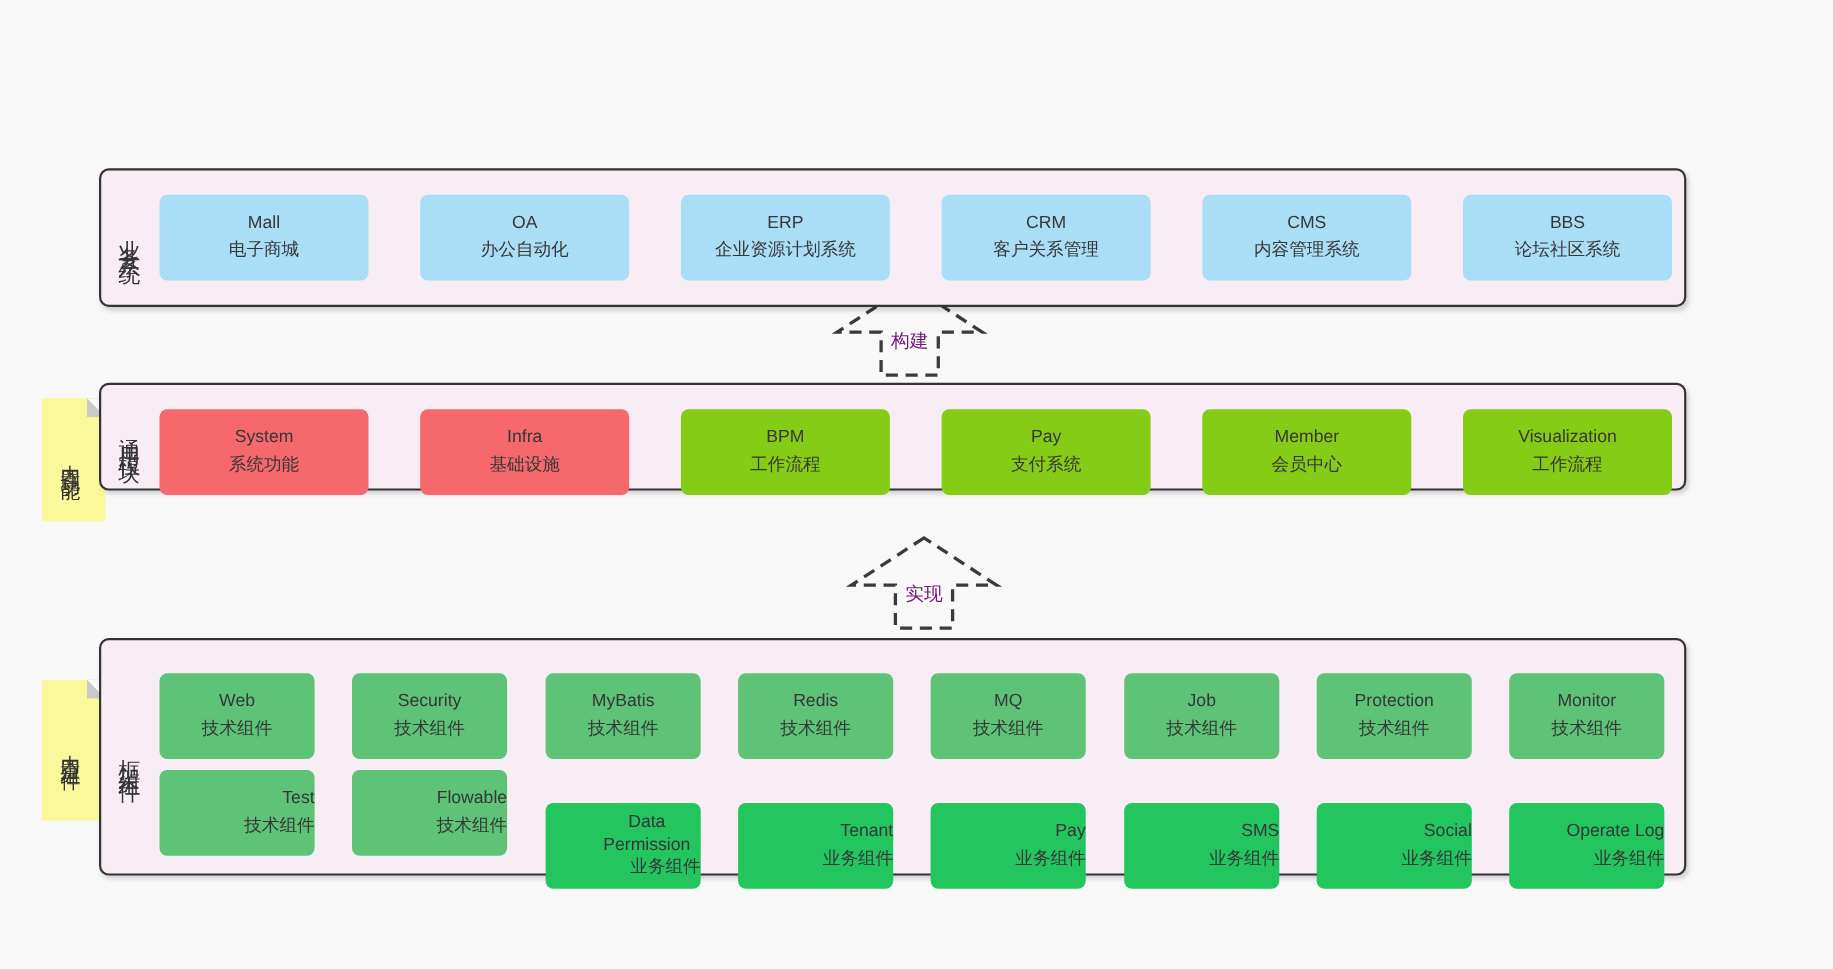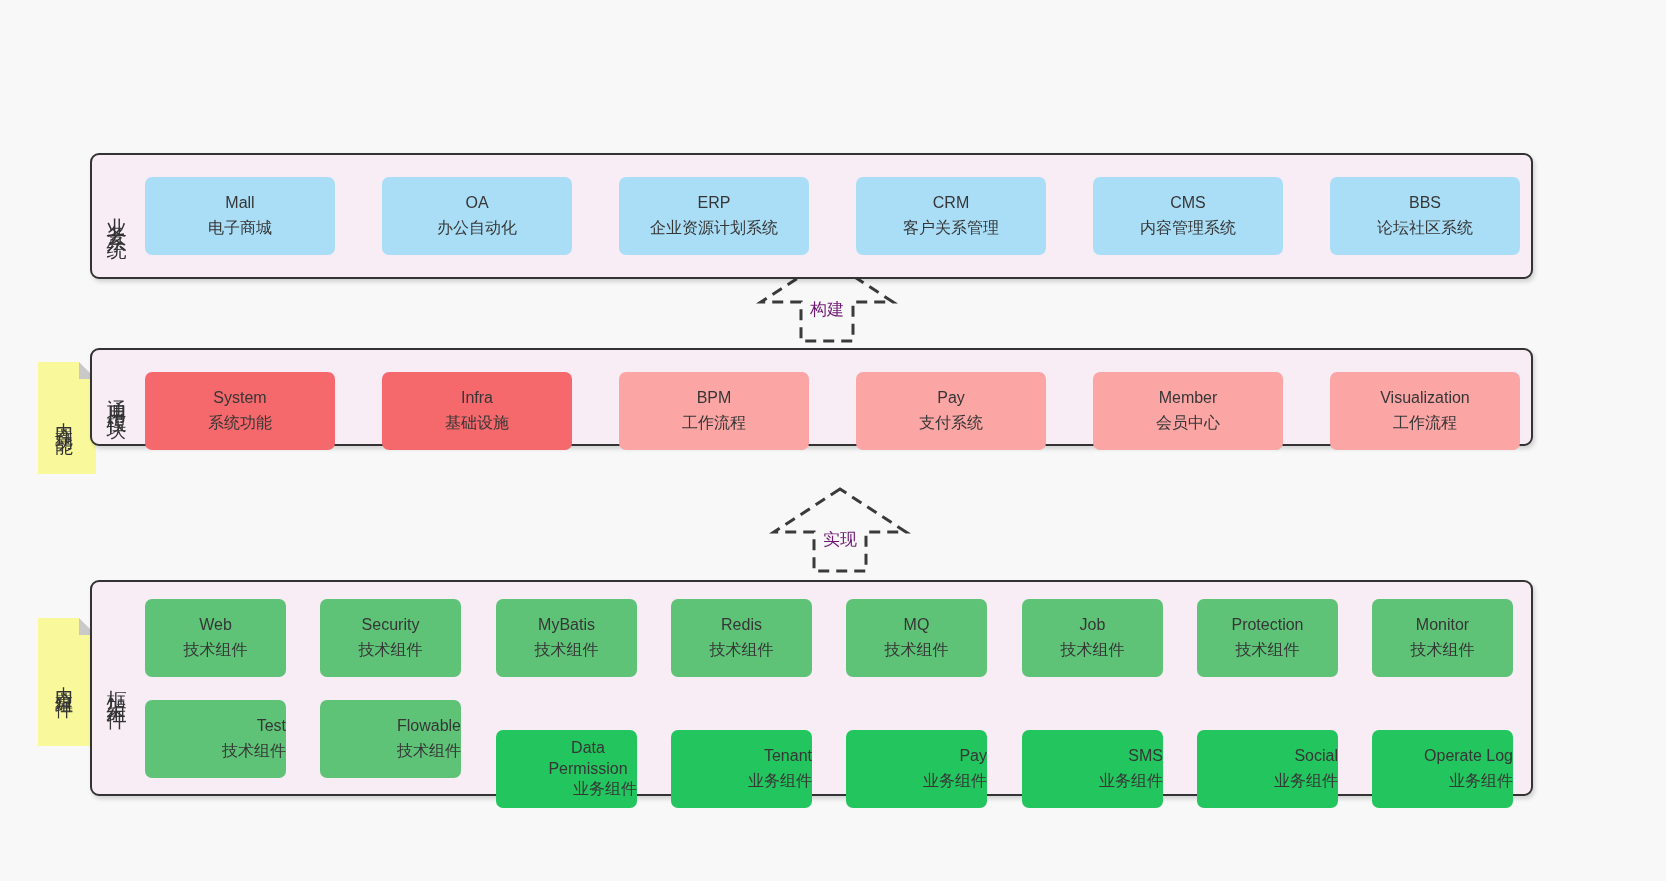--- a/index.html
+++ b/index.html
@@ -19,30 +19,30 @@
   .layer-label { position:absolute; left:12px; top:50%; transform:translateY(-50%);
                  writing-mode:vertical-lr; text-orientation:upright;
                  font-size:20px; letter-spacing:7px; color:#333; white-space:nowrap; }
 
   
   .box { position:absolute; height:78px; border-radius:7px;
          display:flex; flex-direction:column; align-items:center; justify-content:center;
          text-align:center; font-size:16px; line-height:1.55; color:#363636; }
   .box .en { display:inline-block; }
   .row-top .box, .row-single .box { top:22px; }
-  #layer-components .box.r1 { top:17px; }
+  #layer-components .box.r1 { top:30px; }
   #layer-components .box.r2 { top:118px;align-items:flex-end; }
   .w6 { width:190px; }
   .w8 { width:141px; }
   .c6-0{left:53px}.c6-1{left:290px}.c6-2{left:527px}.c6-3{left:764px}.c6-4{left:1001px}.c6-5{left:1238px}
   .c8-0{left:53px}.c8-1{left:228px}.c8-2{left:404px}.c8-3{left:579px}.c8-4{left:754px}.c8-5{left:930px}.c8-6{left:1105px}.c8-7{left:1280px}
 
   .blue       { background:#aadef6; }
   .red-solid  { background:#f5696c; }
-  .pink-light { background:#fca5a5;text-align:center; }
+  .pink-light { background:#84cc16;text-align:center; }
   .green-solid{ background:#5ec377; }
   .green-light{ background:#22c55e;margin-top:30px; }
 
   .box.narrow { line-height:1.3; }
   .box.narrow .en { max-width:98px; }
 
   
   .note { position:absolute; left:38px; width:58px; background:#f9f99c; z-index:1; }
   #note-modules    { top:362px; height:112px; }
   #note-components { top:618px; height:128px; }

